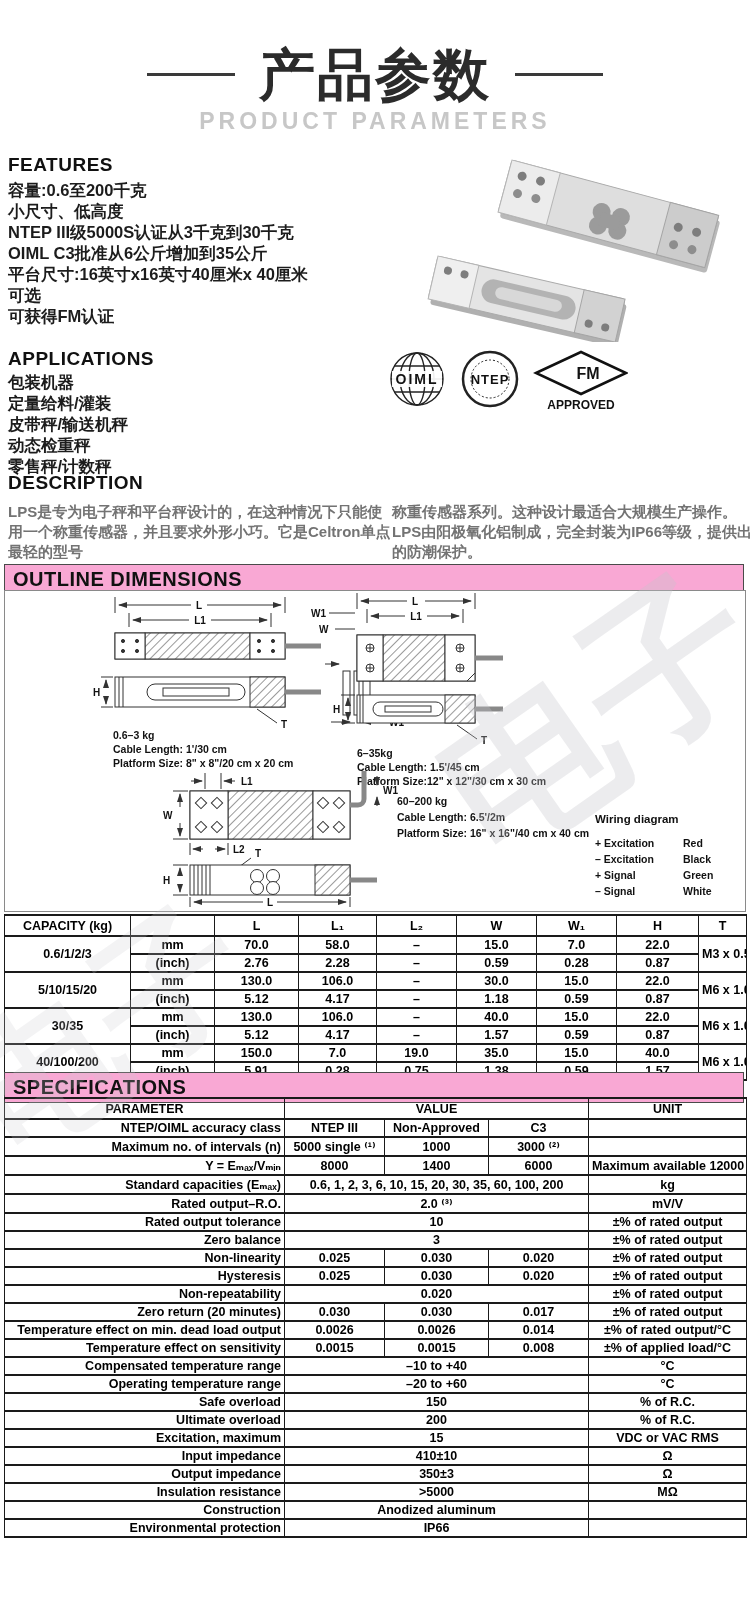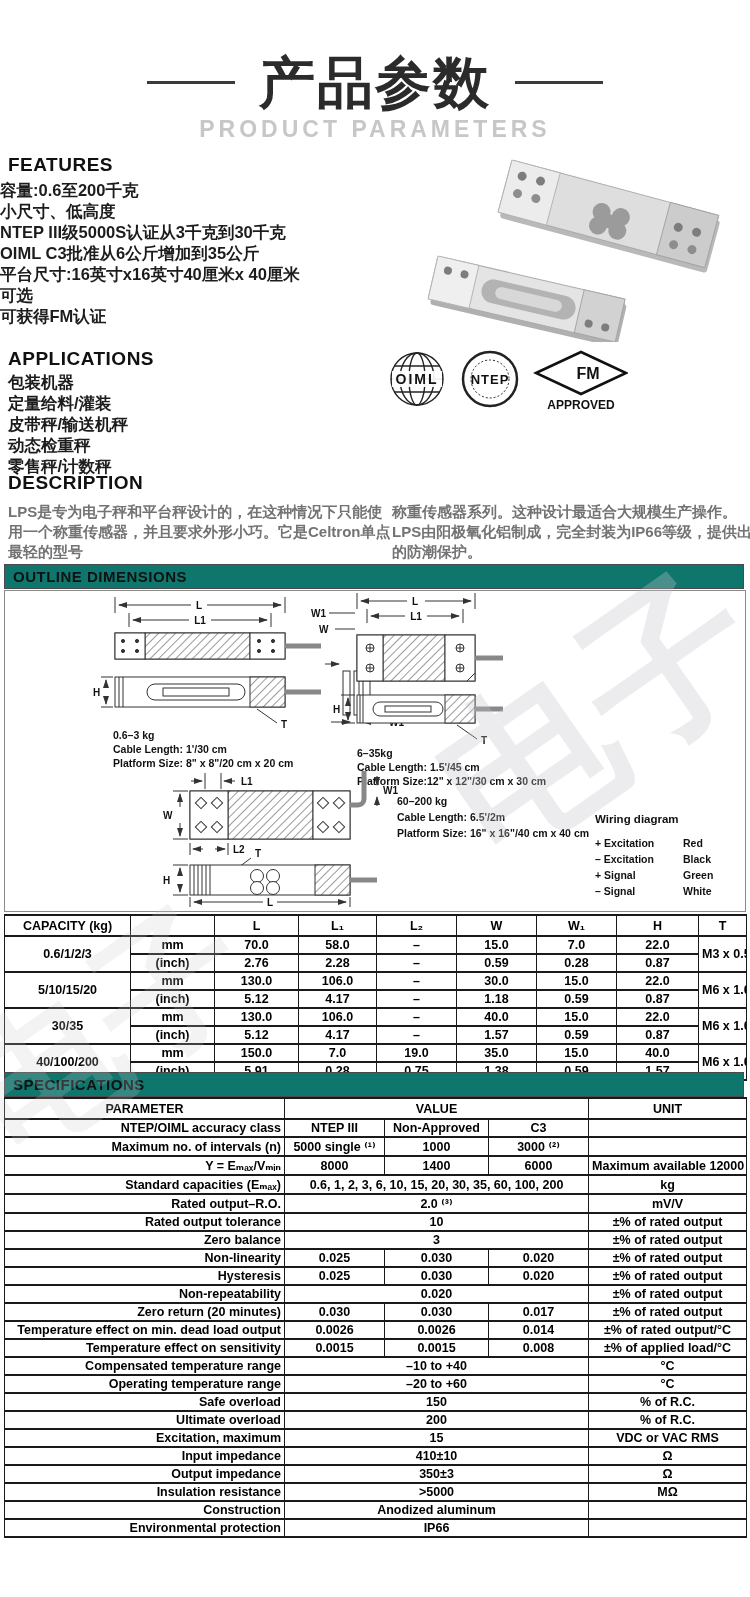--- a/index.html
+++ b/index.html
@@ -1,32 +1,32 @@
 <!DOCTYPE html>
 <html><head>
 <meta charset="utf-8">
 <style>
   html,body{margin:0;padding:0;background:#fff;}
   .page{position:relative;width:750px;height:1597px;background:#fff;overflow:hidden;
         font-family:"Liberation Sans","DejaVu Sans",sans-serif;color:#1a1a1a;}
   
-  .title-block{position:absolute;top:52px;left:0;width:100%;text-align:center;}
+  .title-block{position:absolute;top:44px;left:0;width:100%;text-align:center;}
   .title-row{display:flex;align-items:center;justify-content:center;}
   .title-rule{width:88px;height:3px;background:#3a3a3a;margin:0 24px;}
   .title-cn{font-size:56px;font-weight:bold;color:#2b2b2b;margin:0;line-height:1.1;letter-spacing:2px;}
   .title-en{font-size:23px;color:#c7c7c7;letter-spacing:4px;font-weight:bold;margin-top:2px;}
   
   .h2{position:absolute;font-size:19px;font-weight:bold;color:#111;letter-spacing:.5px;margin:0;}
   .plain-list{position:absolute;list-style:none;margin:0;padding:0;font-size:16.5px;font-weight:bold;color:#1c1c1c;}
   .plain-list li{line-height:21px;white-space:nowrap;}
   .desc-col{position:absolute;font-size:15px;font-weight:bold;color:#737373;line-height:20px;}
   .desc-col div{white-space:nowrap;}
   
-  .section-bar{position:absolute;left:4px;width:730px;background:#0f766e;border:1px solid #4a4a4a;
-               font-size:15px;font-weight:bold;color:#111;padding:3px 0 3px 8px;letter-spacing:.5px;}
+  .section-bar{position:absolute;left:4px;width:730px;background:#f9a8d4;border:1px solid #4a4a4a;
+               font-size:20px;font-weight:bold;color:#111;padding:3px 0 3px 8px;letter-spacing:.5px;}
   .outline-box{position:absolute;left:4px;top:590px;width:740px;height:320px;border:1px solid #8a8a8a;background:#fff;}
   
   table.data-table{position:absolute;left:4px;border-collapse:collapse;table-layout:fixed;width:742px;
                    font-size:12.5px;font-weight:bold;color:#000;}
   table.data-table th,table.data-table td{border:1px solid #1a1a1a;border-top-width:2px;border-bottom-width:2px;
                    text-align:center;padding:1px 3px;height:14px;overflow:hidden;white-space:nowrap;}
   table.data-table th{height:17px;}
   #spec-table td.param{text-align:right;padding-left:6px;}
   #spec-table td.unitcol{font-weight:bold;}
   
@@ -46,21 +46,21 @@
   <header class="title-block">
     <div class="title-row">
       <span class="title-rule"></span>
       <h1 class="title-cn">产品参数</h1>
       <span class="title-rule"></span>
     </div>
     <div class="title-en">PRODUCT PARAMETERS</div>
   </header>
 
   <h2 class="h2" style="left:8px;top:154px;">FEATURES</h2>
-  <ul class="plain-list" style="left:0;top:180px;">
+  <ul class="plain-list" style="left:8px;top:180px;">
     <li>容量:0.6至200千克</li>
     <li>小尺寸、低高度</li>
     <li>NTEP III级5000S认证从3千克到30千克</li>
     <li>OIML C3批准从6公斤增加到35公斤</li>
     <li>平台尺寸:16英寸x16英寸40厘米x 40厘米</li>
     <li>可选</li>
     <li>可获得FM认证</li>
   </ul>
 
   <svg style="position:absolute;left:420px;top:152px;" width="325" height="190" viewBox="0 0 325 190">

